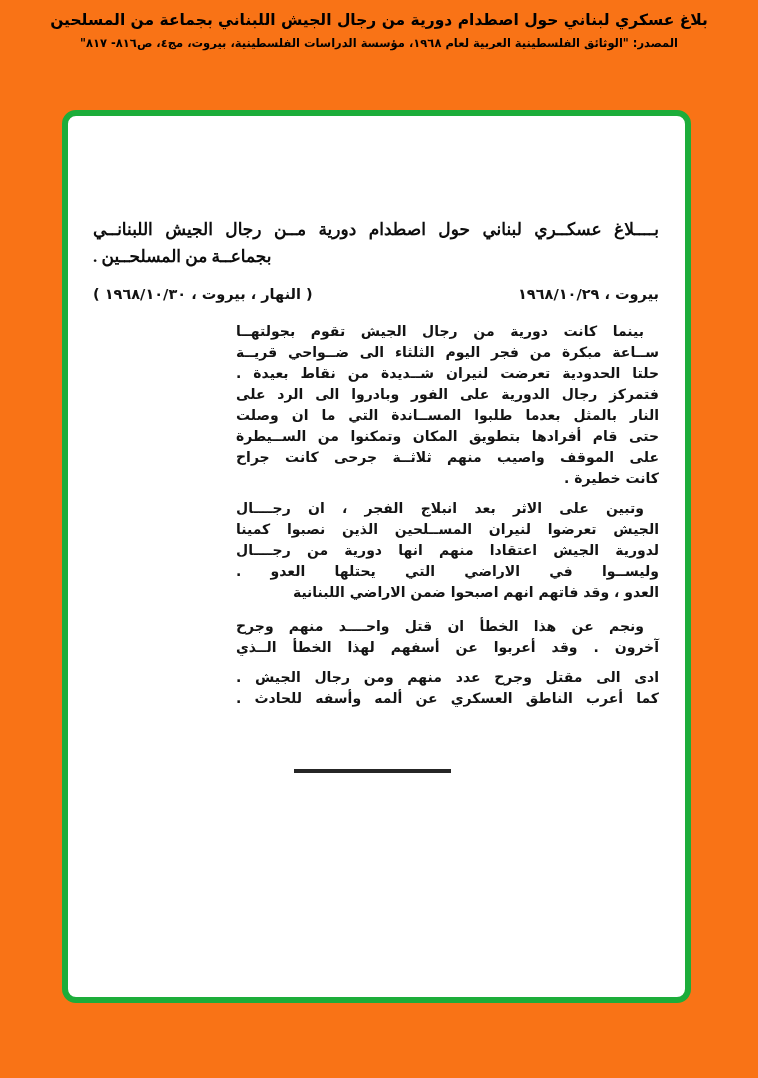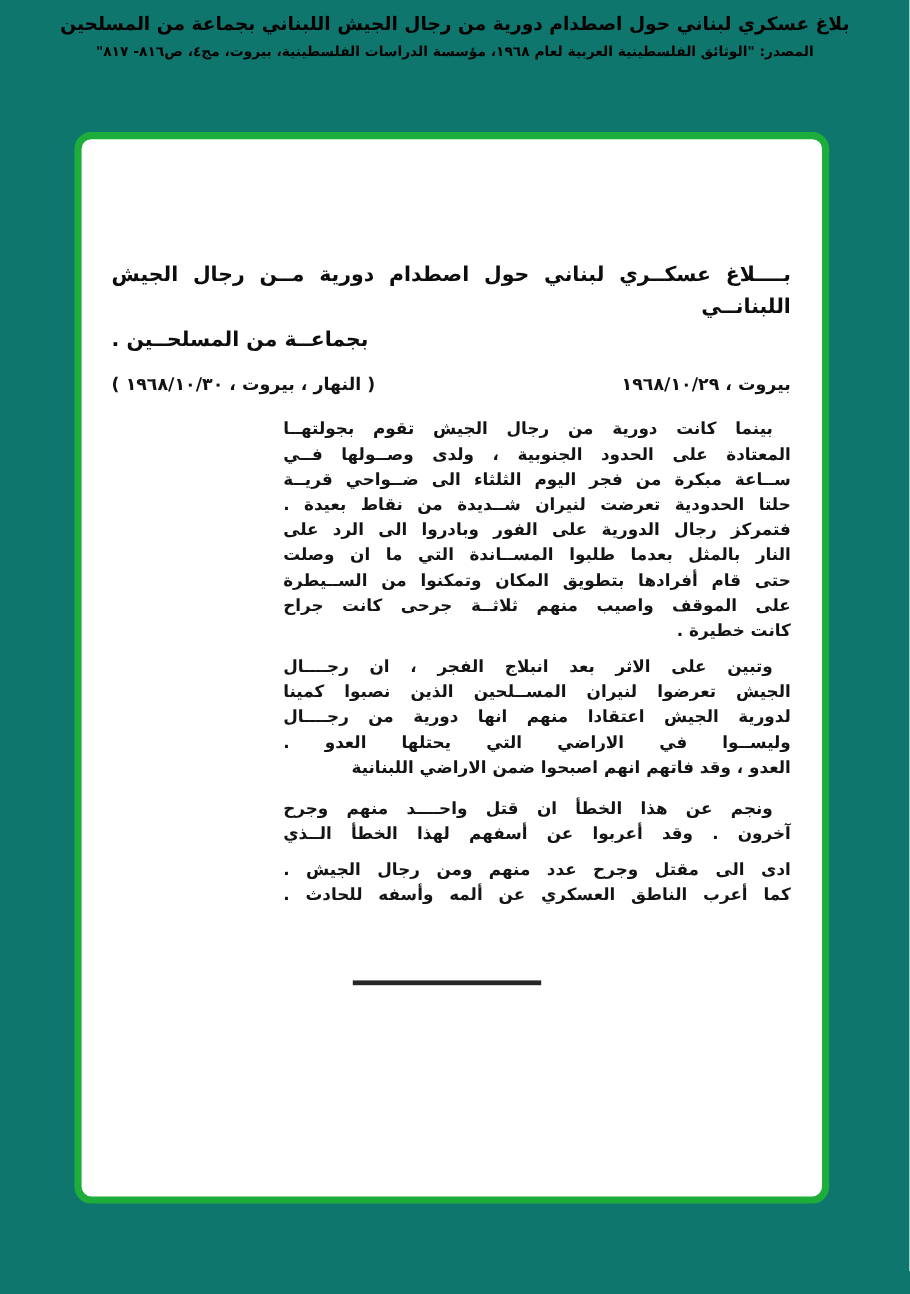--- a/index.html
+++ b/index.html
@@ -5,21 +5,21 @@
   html, body {
     margin: 0;
     padding: 0;
     background: #ffffff;
     font-family: "DejaVu Sans", sans-serif;
   }
   .page {
     position: relative;
     width: 758px;
     height: 1078px;
-    background: #0f766e;
+    background: #f97316;
     overflow: hidden;
     direction: rtl;
   }
   
   .top-header {
     position: absolute;
     top: 8px;
     left: 0;
     width: 758px;
     text-align: center;
@@ -56,20 +56,21 @@
     direction: rtl;
     color: #121212;
   }
   
   .doc-title {
     margin: 0;
     font-size: 17px;
     font-weight: 700;
     line-height: 27px;
     color: #0d0d0d;
+    font-family: Liberation Serif, serif;
   }
   .doc-title .t1 {
     text-align: justify;
     text-align-last: justify;
   }
   .doc-title .t2 {
     text-align: left;
   }
   
   .dateline {
@@ -132,21 +133,20 @@
       </h1>
 
       <div class="dateline">
         <span class="date-right">بيروت ، ١٩٦٨/١٠/٢٩</span>
         <span class="date-left">( النهار ، بيروت ، ١٩٦٨/١٠/٣٠ )</span>
       </div>
 
       <div class="doc-body">
         <div class="para indent endshort" id="p1">
             <div class="line">بينما كانت دورية من رجال الجيش تقوم بجولتهــا</div>
-            <div class="line">المعتادة على الحدود الجنوبية ، ولدى وصــولها فــي</div>
             <div class="line">ســاعة مبكرة من فجر اليوم الثلثاء الى ضــواحي قريــة</div>
             <div class="line">حلتا الحدودية تعرضت لنيران شــديدة من نقاط بعيدة .</div>
             <div class="line">فتمركز رجال الدورية على الفور وبادروا الى الرد على</div>
             <div class="line">النار بالمثل بعدما طلبوا المســاندة التي ما ان وصلت</div>
             <div class="line">حتى قام أفرادها بتطويق المكان وتمكنوا من الســيطرة</div>
             <div class="line">على الموقف واصيب منهم ثلاثــة جرحى كانت جراح</div>
             <div class="line">كانت خطيرة .</div>
           </div>
         <div class="para indent endshort" id="p2">
             <div class="line">وتبين على الاثر بعد انبلاج الفجر ، ان رجــــال</div>

